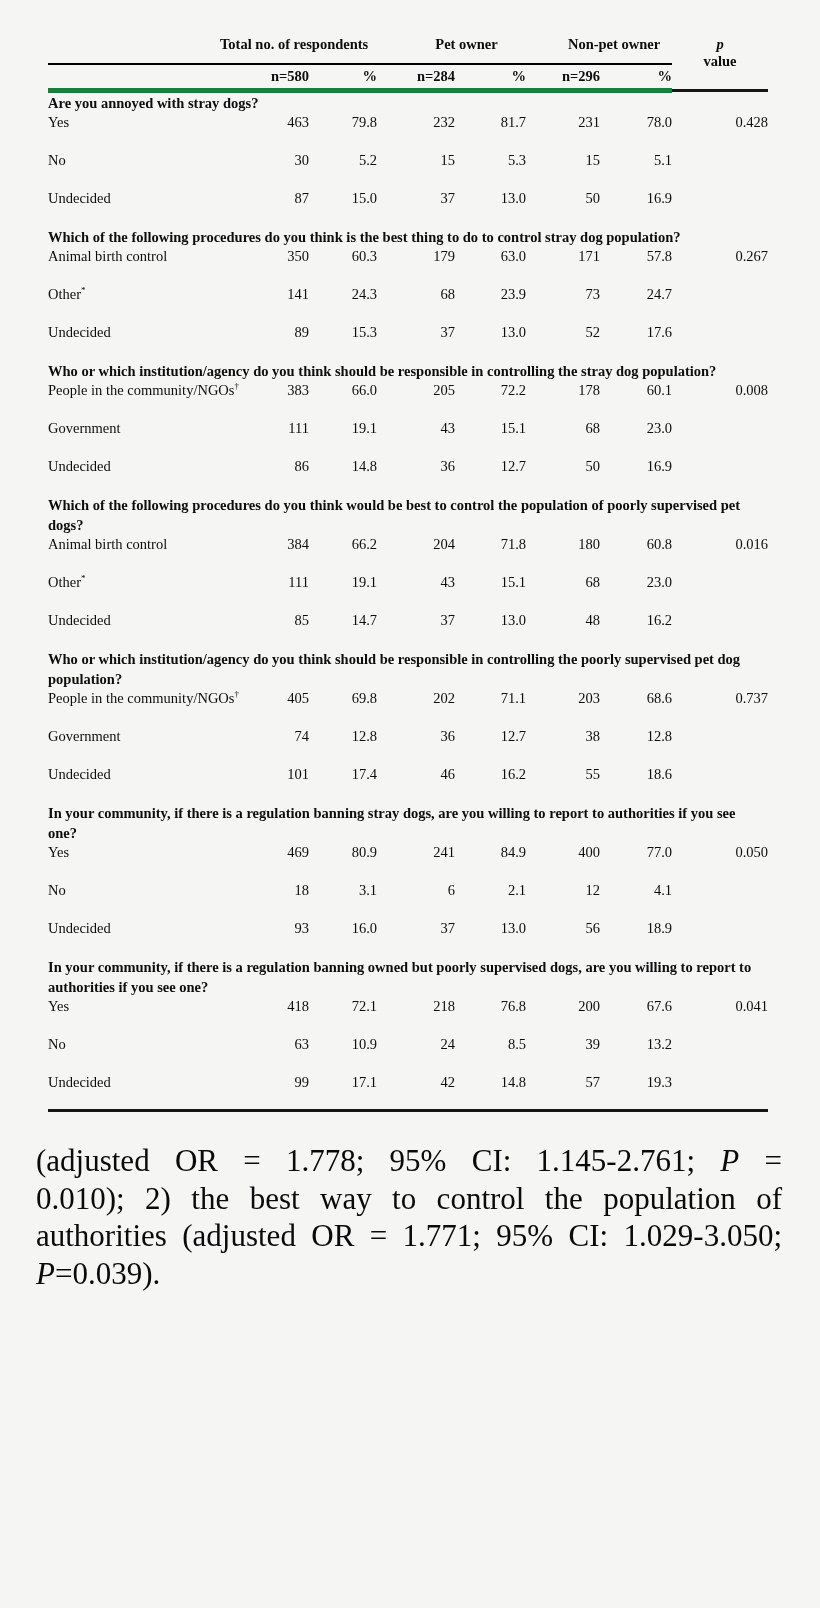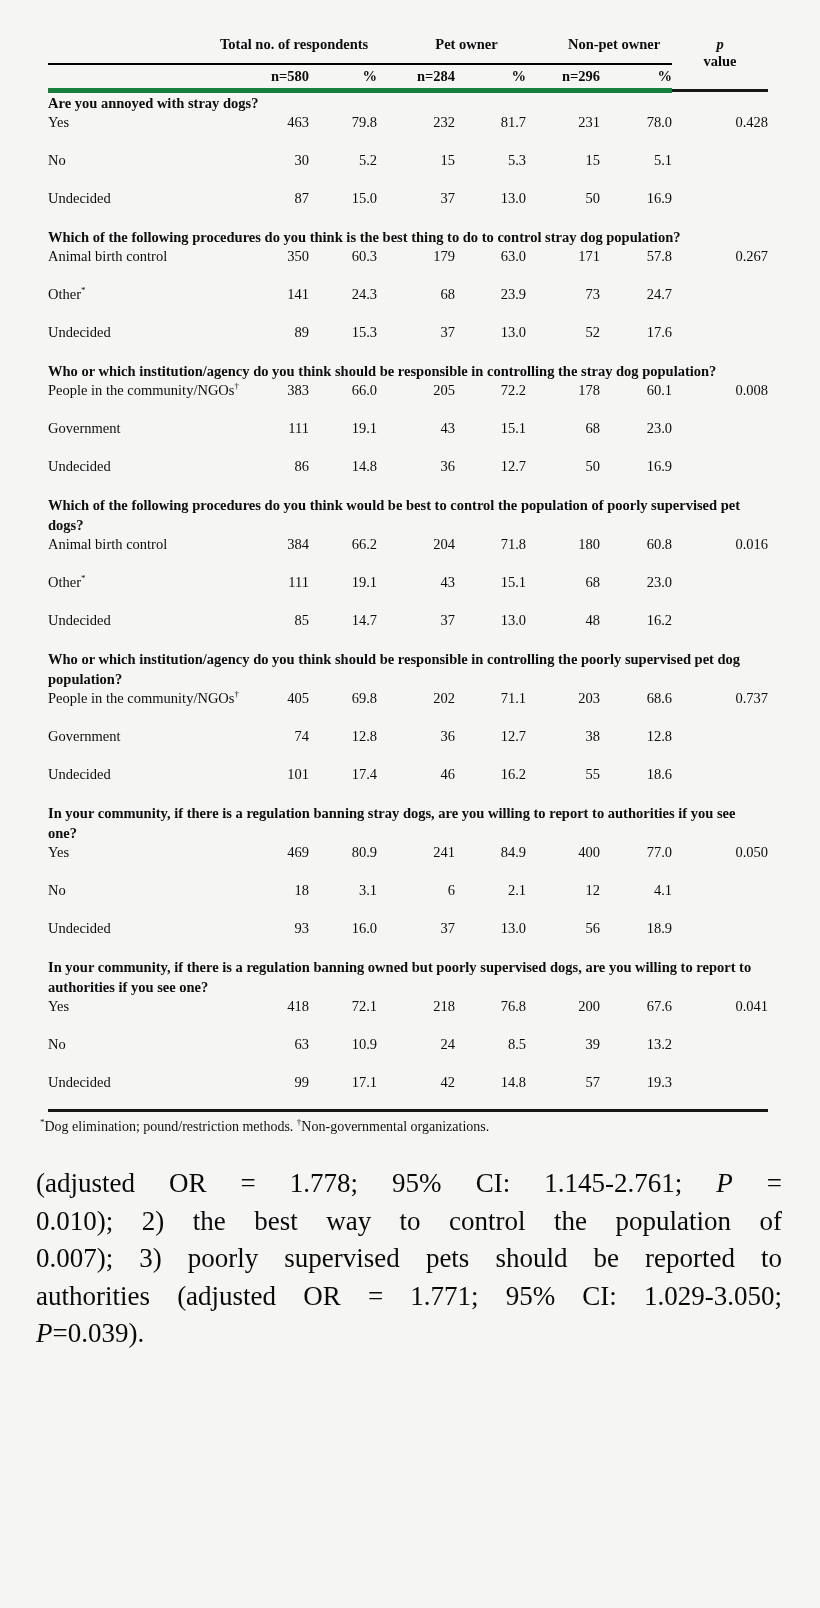--- a/index.html
+++ b/index.html
@@ -48,21 +48,21 @@
   tr.q-row td { box-sizing: border-box; }
   sup { font-size: 9px; line-height: 0; }
   .footnote {
     margin: 7px 0 0 40px;
     font-size: 14px;
     color: #111;
   }
   .footnote sup { font-size: 9px; }
   .body-paragraph {
     margin: 30px 38px 0 36px;
-    font-size: 27px;
+    font-size: 31px;
     line-height: 37.5px;
     color: #0a0a0a;
   }
   .para-line { text-align: justify; text-align-last: justify; white-space: normal; }
   .para-line.last { text-align-last: left; }
 </style>
 </head>
 <body>
 
 <div class="page">
@@ -324,23 +324,21 @@
           <td class="num">17.1</td>
           <td class="num">42</td>
           <td class="num">14.8</td>
           <td class="num">57</td>
           <td class="num">19.3</td>
           <td class="pcol"></td>
         </tr>
       </tbody>
   </table>
 
-  <div class="footnote"><sup>*</sup><span>Dog elimination; pound/restriction methods. </span><sup>†</sup><span>Non-governmental organizations.</span></div>
 
   <div class="body-paragraph">
       <div class="para-line"><span>(adjusted OR = 1.778; 95% CI: 1.145-2.761; </span><i>P</i><span> =</span></div>
       <div class="para-line"><span>0.010); 2) the best way to control the population of</span></div>
-      <div class="para-line"><span>0.007); 3) poorly supervised pets should be reported to</span></div>
       <div class="para-line"><span>authorities (adjusted OR = 1.771; 95% CI: 1.029-3.050;</span></div>
       <div class="para-line last"><i>P</i><span>=0.039).</span></div>
     </div>
 
 </div>
 
 </body></html>

